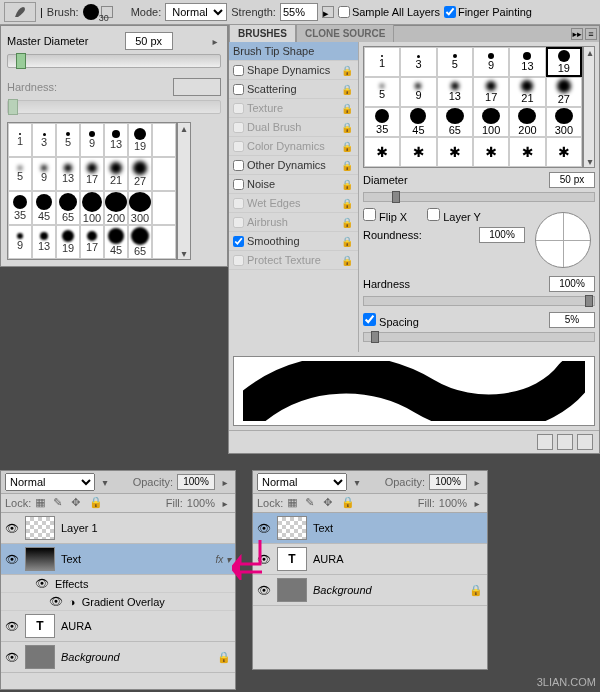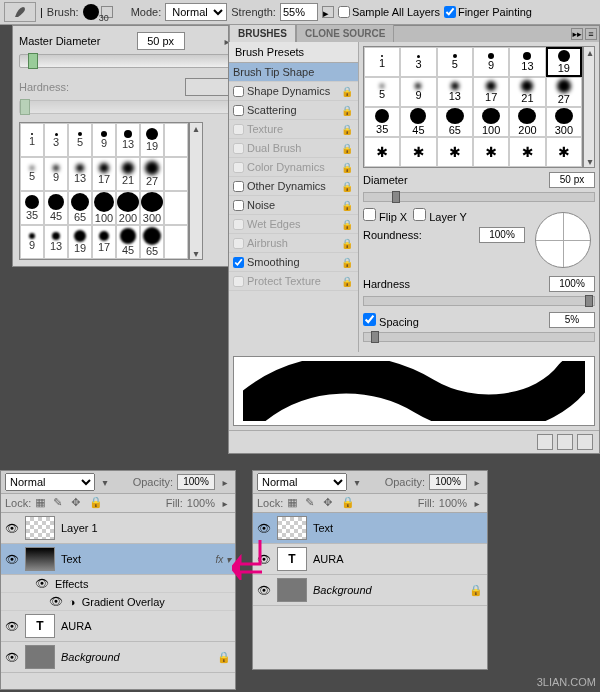--- a/index.html
+++ b/index.html
@@ -10,21 +10,21 @@
 .toolbar .tool-icon{width:32px;height:20px;background:#d4d4d4;display:flex;align-items:center;justify-content:center;border:1px solid #999}
 .toolbar .brush-chip{display:flex;align-items:center;gap:2px}
 .toolbar .brush-dot{width:16px;height:16px;border-radius:50%;background:#000}
 .toolbar .dd{width:12px;height:12px;border:1px solid #888;display:inline-block}
 .toolbar label{color:#333}
 .toolbar select,.toolbar input[type=text]{font-size:11px;height:18px;border:1px solid #888;background:#fff;padding:0 2px}
 .toolbar .chk{display:flex;align-items:center;gap:2px}
 .toolbar input[type=checkbox]{width:12px;height:12px}
 
 
-.brush-picker{position:absolute;left:12px;top:25px;width:228px;background:#d8d8d8;border:1px solid #888;padding:6px}
+.brush-picker{position:absolute;left:0;top:25px;width:228px;background:#d8d8d8;border:1px solid #888;padding:6px}
 .brush-picker .row{display:flex;align-items:center;justify-content:space-between;margin-bottom:4px}
 .brush-picker .val{width:48px;height:18px;background:#fff;border:1px solid #888;text-align:center;line-height:16px}
 .brush-picker .slider{height:14px;background:linear-gradient(#ccc,#eee);border:1px solid #aaa;border-radius:2px;position:relative;margin-bottom:8px}
 .brush-picker .slider .thumb{position:absolute;top:-2px;width:10px;height:16px;background:#9c9;border:1px solid #585;left:8px}
 .brush-picker button{font-size:11px;padding:2px 6px;background:#e4e4e4;border:1px solid #aaa;color:#999}
 .brush-picker .grid{display:grid;grid-template-columns:repeat(7,1fr);background:#fff;border:1px solid #888;max-height:140px;overflow:hidden}
 .brush-picker .cell{border:1px solid #ccc;height:34px;display:flex;flex-direction:column;align-items:center;justify-content:center;font-size:9px;color:#333}
 .brush-picker .cell .dot{border-radius:50%;background:#000}
 
 
@@ -44,21 +44,21 @@
 .brushes-panel .sidebar input[type=checkbox]{width:11px;height:11px}
 .brushes-panel .main{flex:1;padding:4px}
 .brushes-panel .grid2{display:grid;grid-template-columns:repeat(6,1fr);background:#fff;border:1px solid #888}
 .brushes-panel .grid2 .cell{border:1px solid #ccc;height:30px;display:flex;flex-direction:column;align-items:center;justify-content:center;font-size:9px}
 .brushes-panel .grid2 .cell.sel{border:2px solid #000}
 .brushes-panel .grid2 .cell .dot{border-radius:50%;background:#000}
 .brushes-panel .ctrl-row{display:flex;align-items:center;justify-content:space-between;margin:4px 0}
 .brushes-panel .ctrl-row .val{width:46px;height:16px;background:#fff;border:1px solid #888;text-align:center;line-height:14px;font-size:10px}
 .brushes-panel .slider2{height:10px;background:#ccc;border:1px solid #aaa;position:relative;margin:2px 0 6px}
 .brushes-panel .slider2 .thumb{position:absolute;top:-2px;width:8px;height:12px;background:#888;border:1px solid #555}
-.brushes-panel .flip-row{display:flex;align-items:flex-end;gap:6px}
+.brushes-panel .flip-row{display:flex;align-items:flex-end;gap:20px}
 .brushes-panel .angle-dial{width:56px;height:56px;border:1px solid #888;background:#fff;border-radius:50%;position:relative;margin:4px}
 .brushes-panel .angle-dial::before{content:'';position:absolute;left:50%;top:0;bottom:0;width:1px;background:#aaa}
 .brushes-panel .angle-dial::after{content:'';position:absolute;top:50%;left:0;right:0;height:1px;background:#aaa}
 .brushes-panel .preview{margin:4px;background:#fff;border:1px solid #888;height:70px;display:flex;align-items:center;justify-content:center}
 .brushes-panel .preview svg{width:95%;height:60px}
 .brushes-panel .footer{display:flex;justify-content:flex-end;gap:4px;padding:3px 6px;border-top:1px solid #aaa}
 .brushes-panel .footer span{width:16px;height:16px;border:1px solid #888;background:#e4e4e4}
 
 
 .layers{position:absolute;width:236px;background:#d8d8d8;border:1px solid #888}
@@ -251,21 +251,20 @@
   <div class="tabs">
     <div class="tab active">BRUSHES</div>
     <div class="tab">CLONE SOURCE</div>
     <div class="mini">
       <span>▸▸</span>
       <span>≡</span>
     </div>
   </div>
   <div class="body">
     <div class="sidebar">
-      <div class="hdr">Brush Presets</div>
       <div class="item sel">
           <span>Brush Tip Shape</span>
         </div>
       <div id="opts-list">
           <div class="item">
             <input type="checkbox" style="">
             <span>Shape Dynamics</span>
             <span class="lock">🔒</span>
           </div>
           <div class="item">

